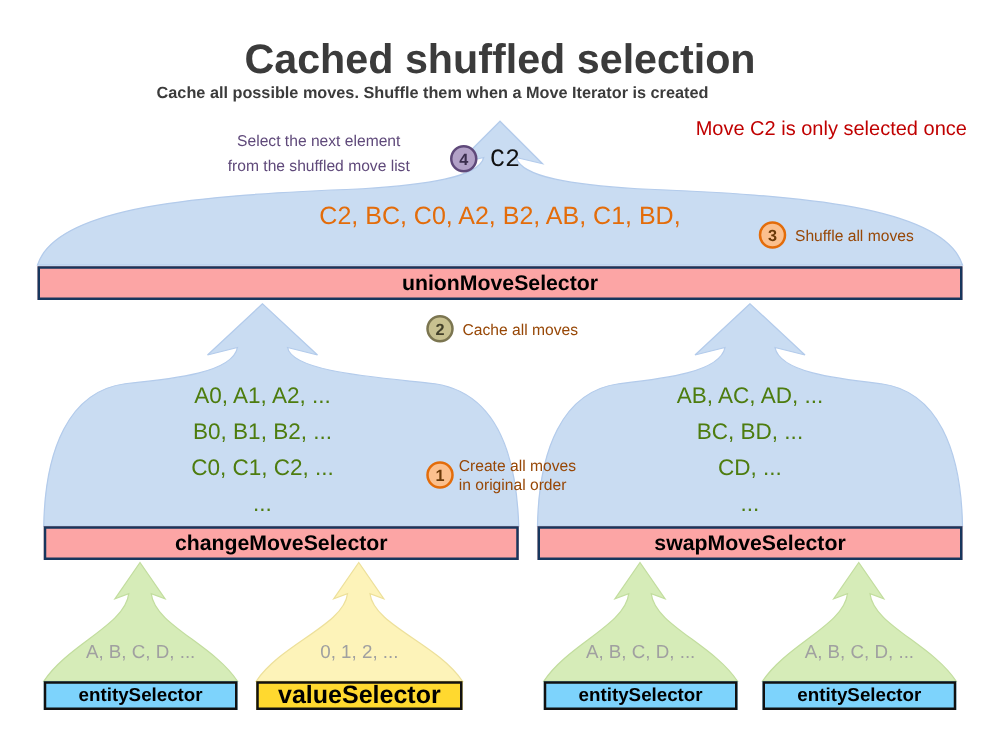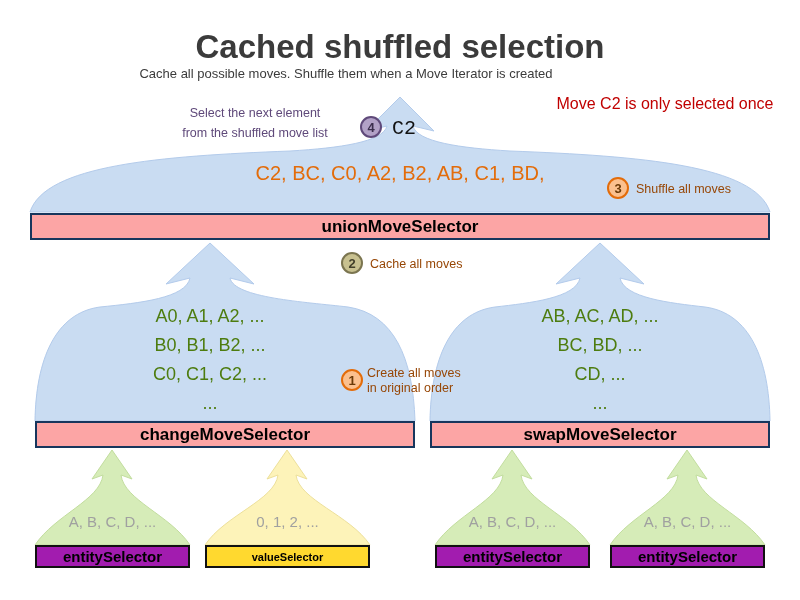--- a/index.html
+++ b/index.html
@@ -1,29 +1,29 @@
 <!DOCTYPE html>
 <html><head>
 <meta charset="utf-8">
 <style>
   html,body{margin:0;padding:0;background:#fff;}
   #canvas{position:relative;width:800px;height:600px;background:#fff;overflow:hidden;
           font-family:"Liberation Sans",sans-serif;}
   .abs{position:absolute;}
   svg.shapes{position:absolute;left:0;top:0;}
   .title{left:0;top:28px;width:800px;text-align:center;font-size:33px;color:#3b3b3b;font-weight:bold;}
-  .subtitle{left:0;top:66px;width:692px;text-align:center;font-size:13px;font-weight:normal;color:#3b3b3b;}
+  .subtitle{left:0;top:66px;width:692px;text-align:center;font-size:13px;font-weight:bold;color:#3b3b3b;}
   .rednote{left:550px;top:95px;width:230px;text-align:center;font-size:16px;color:#c00000;}
   .c2{left:380px;top:117px;width:48px;text-align:center;font-size:20px;color:#111;font-family:Liberation Mono, monospace;}
   .orangelines{left:100px;top:158px;width:600px;text-align:center;font-size:20px;color:#e36c0a;line-height:30px;}
   .bar{position:absolute;display:flex;align-items:center;justify-content:center;
        font-weight:bold;color:#000;box-sizing:border-box;}
   .bar.blue{background:#fca5a5;border:2px solid #17365d;font-size:17px;}
-  .bar.green{background:#a21caf;border:2px solid #111;font-size:15px;}
-  .bar.yellow{background:#ffd92f;border:2px solid #111;font-size:11px;}
+  .bar.green{background:#7dd3fc;border:2px solid #111;font-size:15px;}
+  .bar.yellow{background:#ffd92f;border:2px solid #111;font-size:20px;}
   .movelist{position:absolute;text-align:center;font-size:18px;color:#4d7c0f;line-height:29px;}
   .childvals{position:absolute;text-align:center;font-size:15px;color:#a0a0a0;}
   .circle{position:absolute;width:22px;height:22px;border-radius:50%;display:flex;align-items:center;
           justify-content:center;font-size:13px;font-weight:bold;box-sizing:border-box;}
   .circle.orange{background:#fbc08e;border:2px solid #e36c0a;color:#6b3a08;}
   .circle.tan{background:#c8c190;border:2px solid #7b7550;color:#43402a;}
   .circle.purple{background:#b2a1c7;border:2px solid #5f497a;color:#3b2e4d;}
   .steplabel{position:absolute;font-size:12.5px;color:#974706;line-height:15px;}
   .purplelabel{position:absolute;font-size:12.5px;color:#5f497a;text-align:center;line-height:20px;}
 </style>

